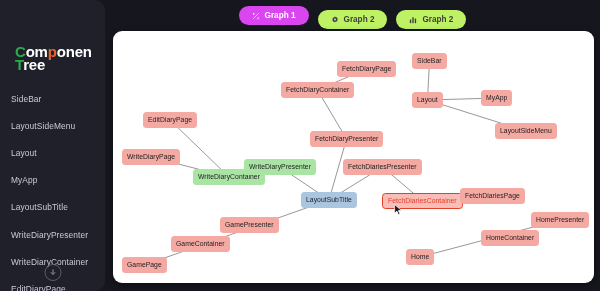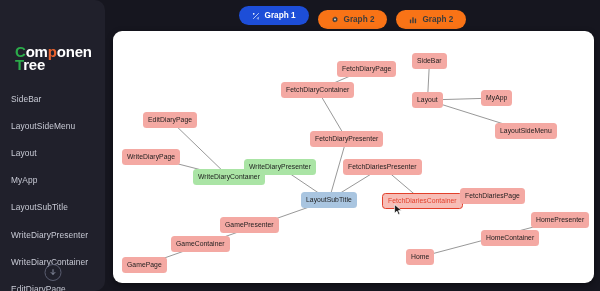--- a/index.html
+++ b/index.html
@@ -75,22 +75,22 @@
     height: 19px;
     padding: 0 13px;
     border-radius: 10px;
     font-size: 8.2px;
     font-weight: 600;
     cursor: pointer;
     white-space: nowrap;
     border: none;
     font-family: "Liberation Sans", sans-serif;
   }
-  .tab.active { background: #1d4ed8; color: #ffffff; align-items: center; }
-  .tab.inactive { background: #f97316; color: #3d3d3d; margin-top: 8px; }
+  .tab.active { background: #d946ef; color: #ffffff; align-items: center; }
+  .tab.inactive { background: #bef264; color: #3d3d3d; margin-top: 8px; }
   .tab svg { display: block; flex: 0 0 auto; }
 
   
   #canvas-wrap {
     position: absolute;
     left: 8px; top: 31px;
     width: 481px; height: 252px;
     background: #ffffff;
     border-radius: 9px;
     overflow: hidden;

